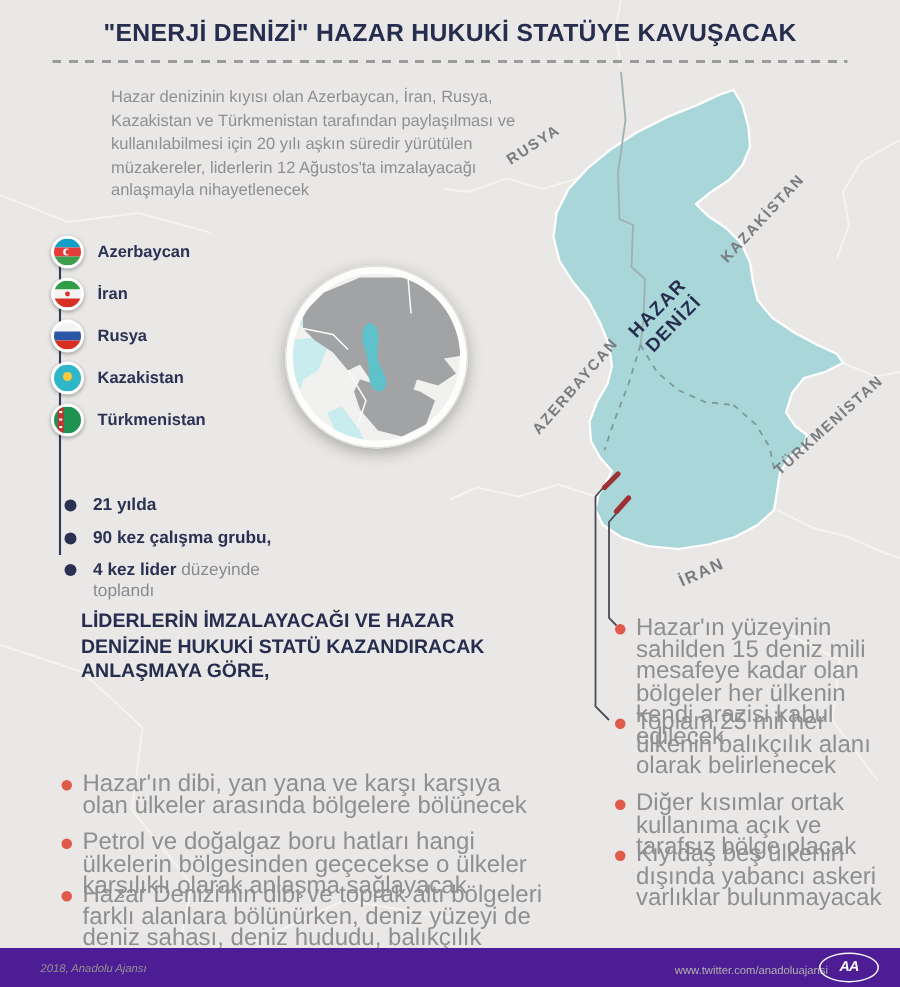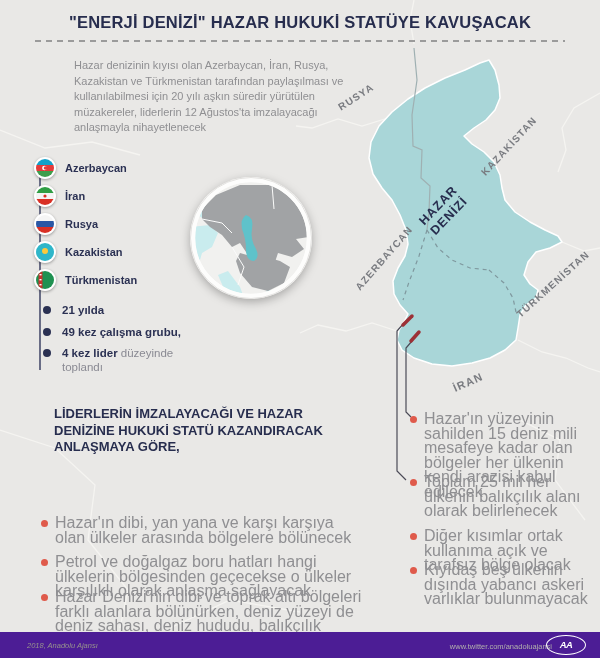--- a/index.html
+++ b/index.html
@@ -39,21 +39,21 @@
     overflow:hidden; box-shadow:0 1px 3px rgba(0,0,0,.35); flex:0 0 auto;
     background:#fff;
   }
   .flag svg { display:block; }
   .country-label { font-size:11px; font-weight:700; color:#2b3153; }
   .c0{top:157px}.c1{top:185px}.c2{top:213px}.c3{top:241px}.c4{top:269px}
 
   
   .stat {
     position:absolute; left:62px; width:138px;
-    font-size:11.5px; line-height:14px; color:#8a8a93;
+    font-size:11.5px; line-height:14px; color:#8a8a93;margin-top:27px;
   }
   .stat::before {
     content:''; position:absolute; left:-19px; top:3px;
     width:8px; height:8px; border-radius:50%; background:#2b3153;
   }
   .stat b { color:#2b3153; font-weight:700; }
   .s0{top:303px}.s1{top:325px}.s2{top:346px}
 
   
   .section-heading {
@@ -240,21 +240,21 @@
         <rect x="2.5" width="4" height="18" fill="#c4342f"></rect>
         <rect x="3.5" y="3" width="2" height="1.4" fill="#fff"></rect>
         <rect x="3.5" y="8" width="2" height="1.4" fill="#fff"></rect>
         <rect x="3.5" y="13" width="2" height="1.4" fill="#fff"></rect>
       </svg>
   </span>
   <span class="country-label">Türkmenistan</span>
 </div>
 
 <div class="stat s0"><b>21 yılda</b><span></span></div>
-<div class="stat s1"><b>49 kez çalışma grubu,</b><span></span></div>
+<div class="stat s1"><b>90 kez çalışma grubu,</b><span></span></div>
 <div class="stat s2"><b>4 kez lider</b><span> düzeyinde toplandı</span></div>
 
 <div class="lbl lbl-rusya">RUSYA</div>
 <div class="lbl lbl-kazakistan">KAZAKİSTAN</div>
 <div class="lbl lbl-azerbaycan">AZERBAYCAN</div>
 <div class="lbl lbl-turkmenistan">TÜRKMENİSTAN</div>
 <div class="lbl lbl-iran">İRAN</div>
 <div class="lbl lbl-sea">HAZAR
 DENİZİ</div>
 

